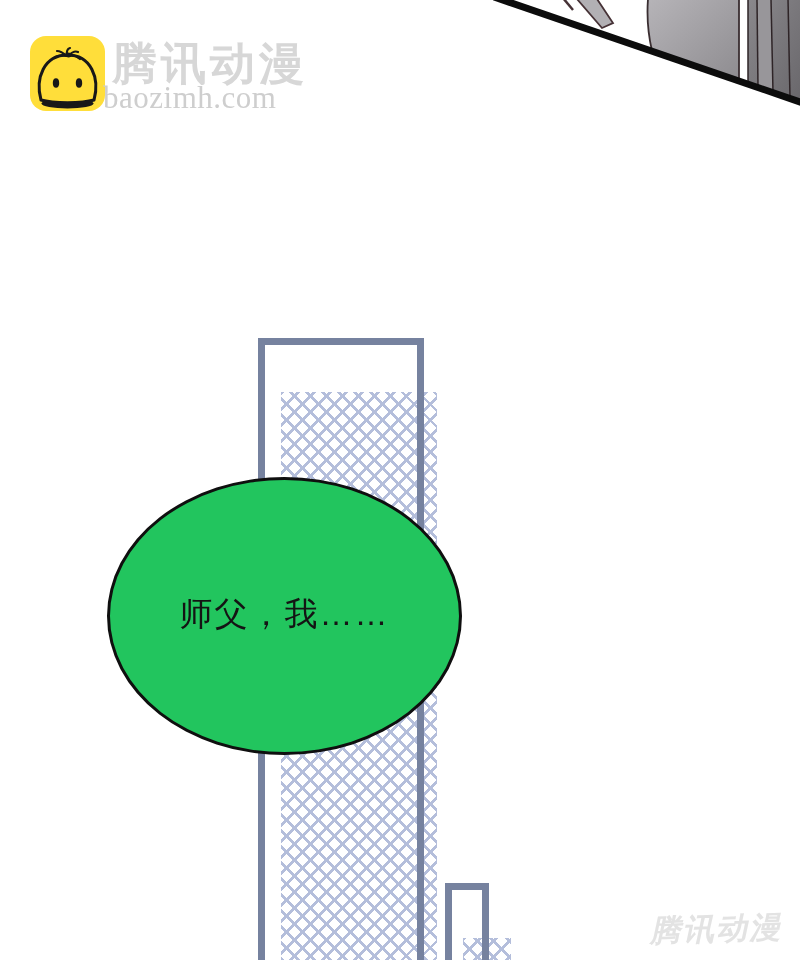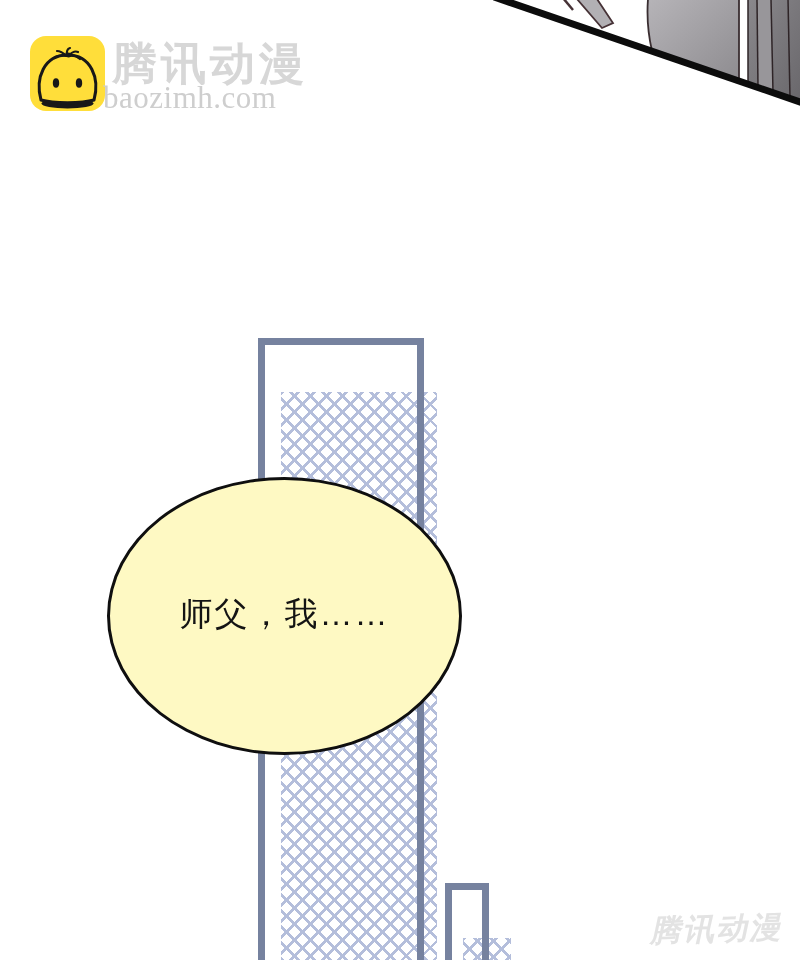--- a/index.html
+++ b/index.html
@@ -47,21 +47,21 @@
   }
   .panel-small {
     left: 445px; top: 883px; width: 44px; height: 77px;
     border: 7px solid #76829f; border-bottom: none;
     z-index: 2; background: transparent;
   }
 
   
   .bubble {
     left: 107px; top: 477px; width: 355px; height: 278px;
-    background: #fef9c3;
+    background: #22c55e;
     border: 3px solid #0f0f0f;
     border-radius: 50%;
     z-index: 3;
     display: flex; align-items: center; justify-content: center;
   }
   .bubble-text {
     font-size: 33px; font-weight: 500; color: #141414;
     letter-spacing: 2px; white-space: nowrap;
     transform: translateY(-2px);
   }

